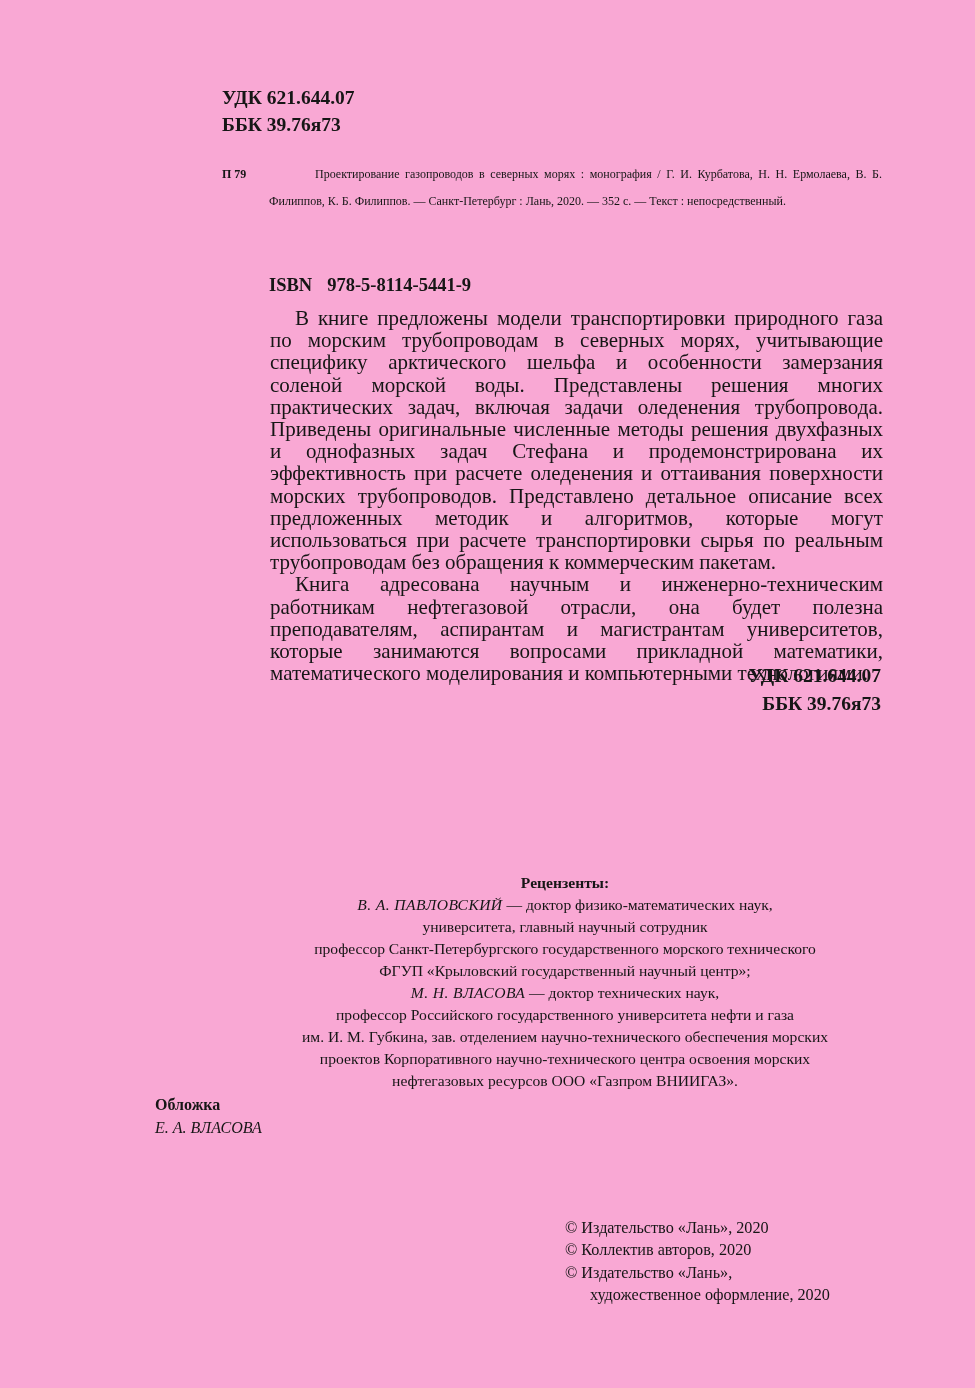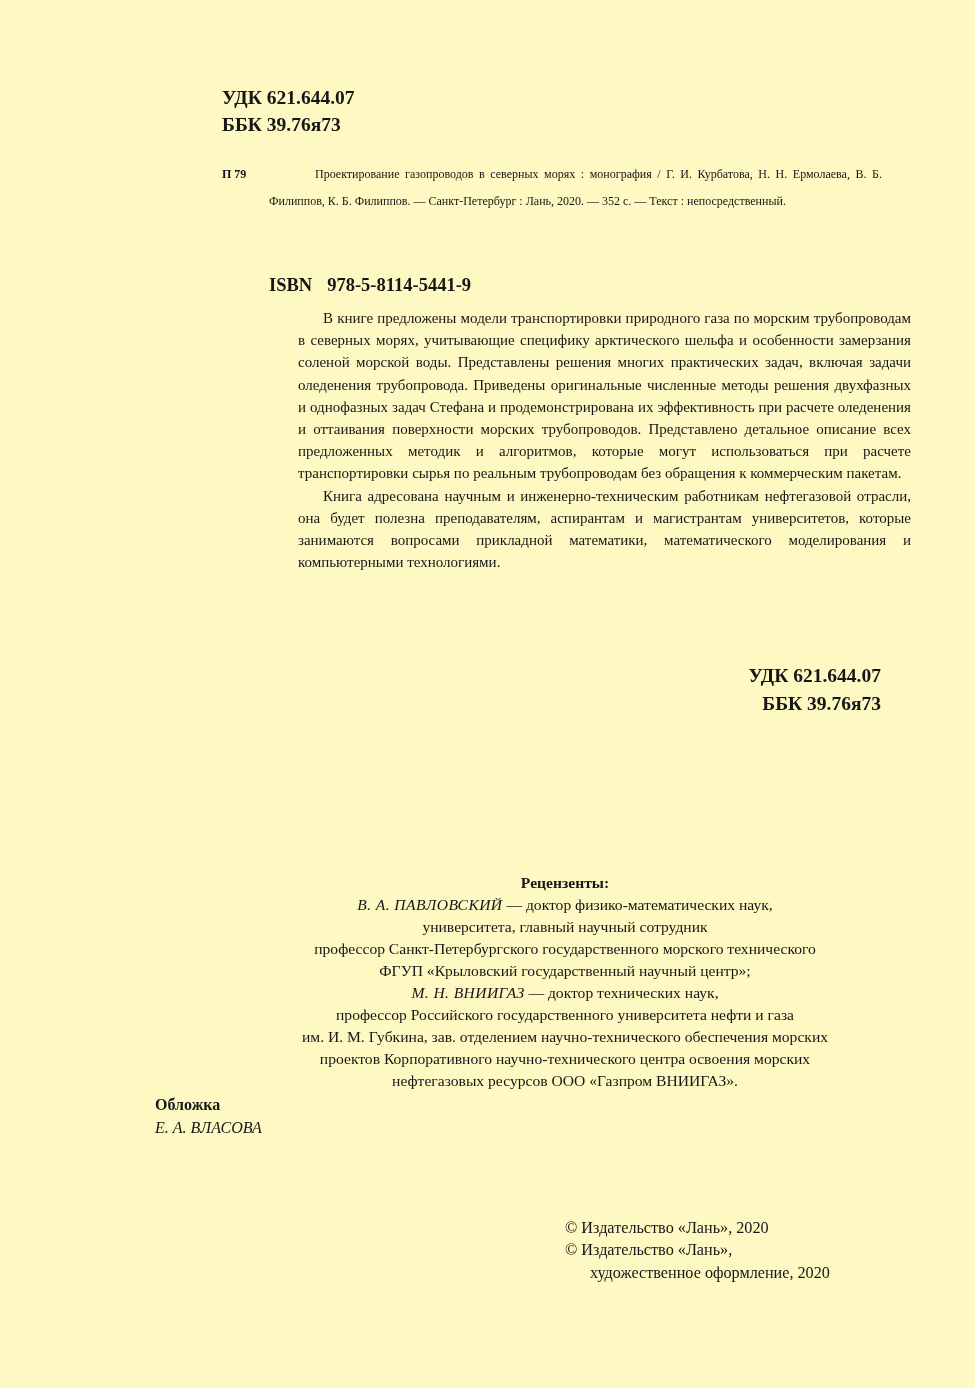--- a/index.html
+++ b/index.html
@@ -4,21 +4,21 @@
 <style>
   html, body {
     margin: 0;
     padding: 0;
     background: #ffffff;
   }
   .page {
     position: relative;
     width: 975px;
     height: 1388px;
-    background: #fef9c3;
+    background: #f9a8d4;
     color: #161616;
     font-family: "Liberation Serif", "DejaVu Serif", serif;
     overflow: hidden;
   }
   .codes-top {
     position: absolute;
     left: 222px;
     top: 84px;
     font-size: 19.5px;
     line-height: 27px;
@@ -52,24 +52,23 @@
   }
   .isbn-num {
     display: inline-block;
     margin-left: 15px;
   }
   .annotation {
     position: absolute;
     left: 270px;
     top: 307px;
     width: 613px;
-    font-size: 15px;
+    font-size: 21px;
     line-height: 22.2px;
     text-align: justify;
-    margin-left: 28px;
   }
   .annotation p {
     margin: 0;
     text-indent: 25px;
   }
   .codes-bottom {
     position: absolute;
     right: 94px;
     top: 662px;
     text-align: right;
@@ -148,31 +147,32 @@
     <div>УДК 621.644.07</div>
     <div>ББК 39.76я73</div>
   </div>
 
   <div class="reviewers">
     <div class="rev-heading">Рецензенты:</div>
     <div class="rev-line"><span class="rev-name">В. А. ПАВЛОВСКИЙ</span><span> — доктор физико-математических наук,</span></div>
     <div class="rev-line">университета, главный научный сотрудник</div>
     <div class="rev-line">профессор Санкт-Петербургского государственного морского технического</div>
     <div class="rev-line">ФГУП «Крыловский государственный научный центр»;</div>
-    <div class="rev-line"><span class="rev-name">М. Н. ВНИИГАЗ</span><span> — доктор технических наук,</span></div>
+    <div class="rev-line"><span class="rev-name">М. Н. ВЛАСОВА</span><span> — доктор технических наук,</span></div>
     <div class="rev-line">профессор Российского государственного университета нефти и газа</div>
     <div class="rev-line">им. И. М. Губкина, зав. отделением научно-технического обеспечения морских</div>
     <div class="rev-line">проектов Корпоративного научно-технического центра освоения морских</div>
     <div class="rev-line">нефтегазовых ресурсов ООО «Газпром ВНИИГАЗ».</div>
   </div>
 
   <div class="cover-block">
     <div class="cover-label">Обложка</div>
     <div class="cover-name">Е. А. ВЛАСОВА</div>
   </div>
 
   <div class="copyright">
     <div>© Издательство «Лань», 2020</div>
+    <div>© Коллектив авторов, 2020</div>
     <div>© Издательство «Лань»,</div>
     <div class="copy-indent">художественное оформление, 2020</div>
   </div>
 
 </div>
 
 </body></html>

